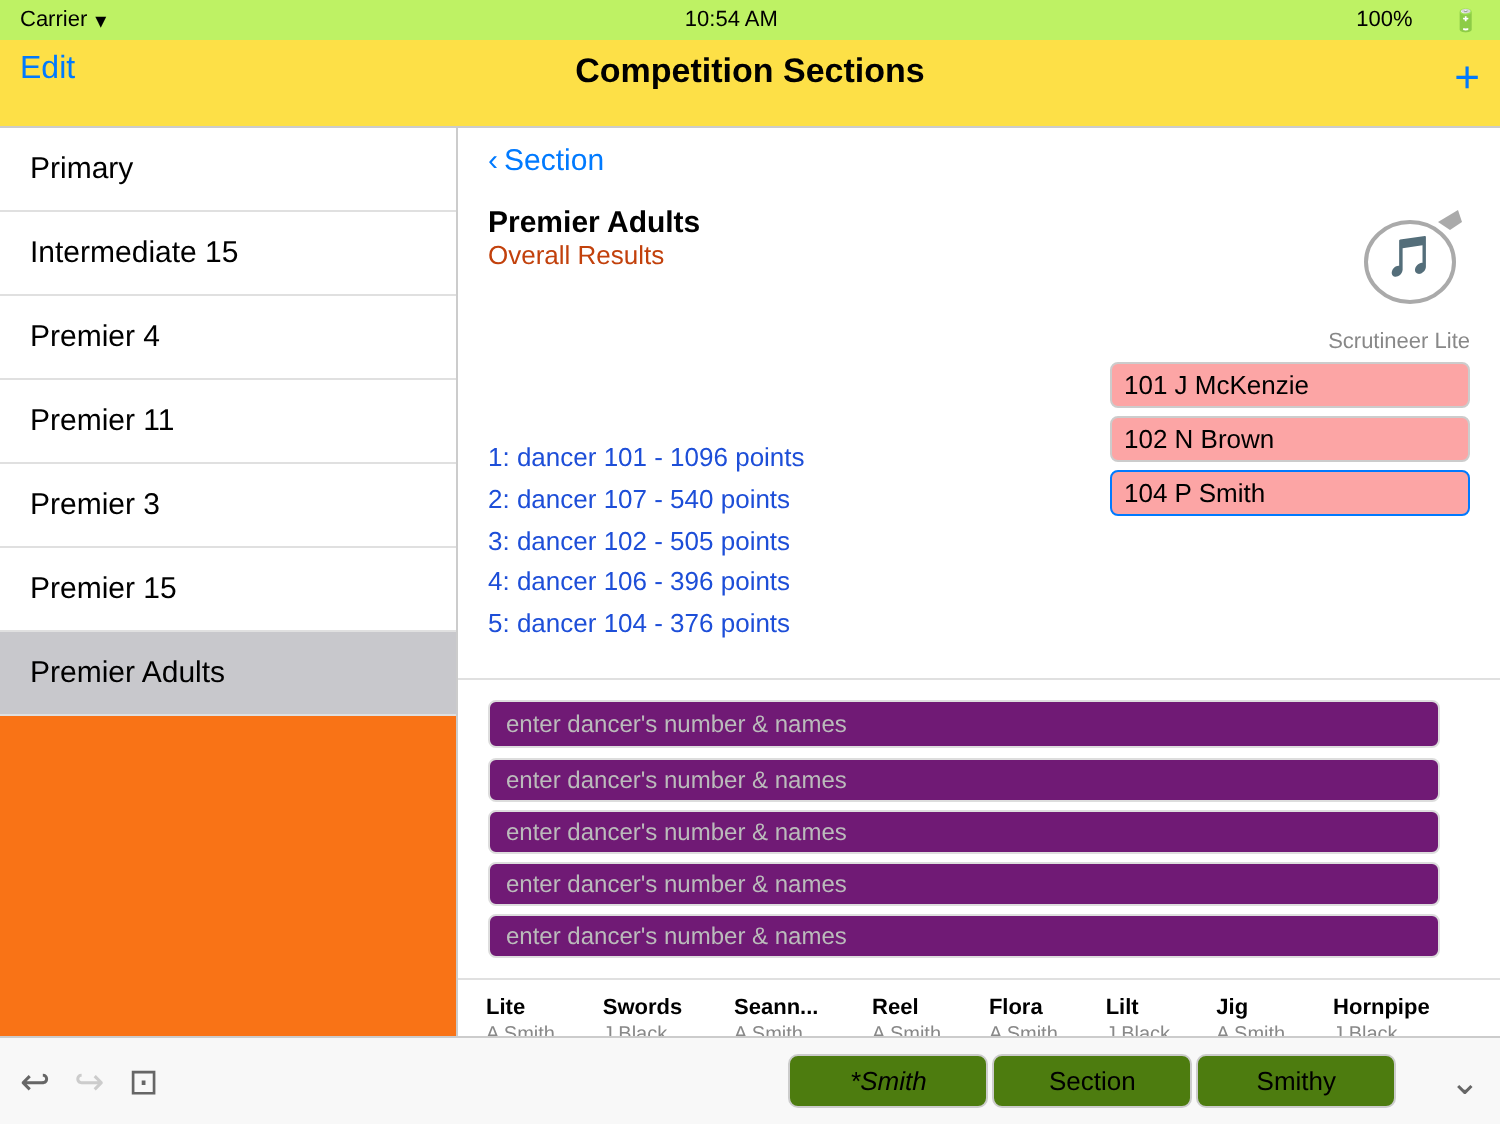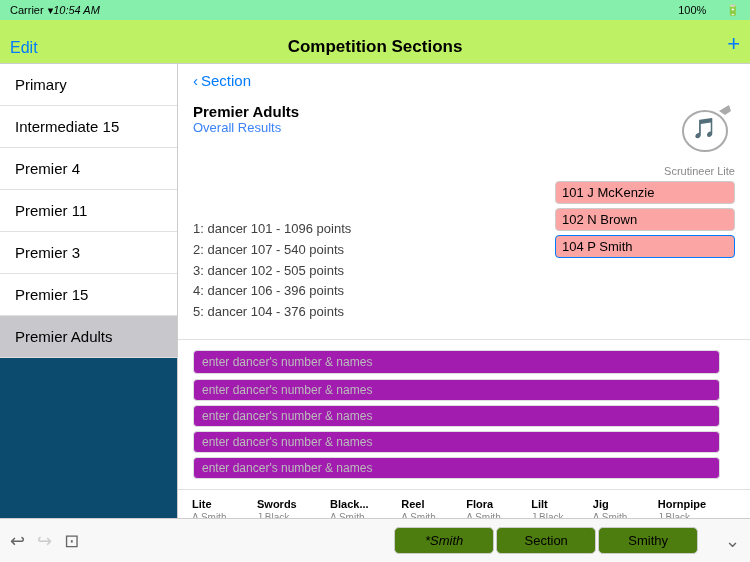--- a/index.html
+++ b/index.html
@@ -11,34 +11,34 @@
       height: 562px;
       overflow: hidden;
     }
 
     
     .status-bar {
       display: flex;
       justify-content: space-between;
       align-items: center;
       padding: 2px 10px;
-      background: #86efac;
+      background: #bef264;
       font-size: 11px;
       font-weight: 500;
       height: 20px;
     }
-    .status-bar .time { flex: 1; text-align: left; font-style: italic; }
+    .status-bar .time { flex: 1; text-align: center; }
     .status-bar .left { display: flex; gap: 4px; align-items: center; font-size: 11px; }
     .status-bar .right { display: flex; gap: 20px; align-items: center; font-size: 11px; }
 
     
     .nav-bar {
       display: flex;
-      align-items: flex-end;
-      background: #bef264;
+      align-items: flex-start;
+      background: #fde047;
       border-bottom: 1px solid #ccc;
       padding: 6px 10px;
       height: 44px;
     }
     .nav-bar .edit-btn {
       color: #007aff;
       font-size: 16px;
       cursor: pointer;
       min-width: 50px;
     }
@@ -57,22 +57,22 @@
     }
 
     
     .main-layout {
       display: flex;
       height: calc(562px - 20px - 44px - 44px);
     }
 
     
     .sidebar {
-      width: 178px;
-      background: #0c4a6e;
+      width: 229px;
+      background: #f97316;
       border-right: 1px solid #ccc;
       overflow-y: auto;
     }
     .sidebar-item {
       padding: 12px 15px;
       border-bottom: 1px solid #e0e0e0;
       font-size: 15px;
       cursor: pointer;
       background: white;
     }
@@ -91,21 +91,21 @@
 
     .content-header {
       padding: 10px 15px 4px 15px;
     }
     .content-header .section-title {
       font-size: 15px;
       font-weight: 600;
     }
     .content-header .section-subtitle {
       font-size: 13px;
-      color: #3b82f6;
+      color: #c2410c;
     }
 
     
     .scrutineer-area {
       position: absolute;
       top: 10px;
       right: 15px;
       text-align: right;
     }
     .scrutineer-logo {
@@ -132,21 +132,21 @@
       background: #fca5a5;
     }
 
     
     .results-section {
       padding: 80px 15px 10px 15px;
     }
     .results-list {
       font-size: 13px;
       line-height: 1.6;
-      color: #404040;
+      color: #1d4ed8;
     }
 
     
     .divider {
       border: none;
       border-top: 1px solid #e0e0e0;
       margin: 6px 0;
     }
 
     
@@ -154,21 +154,21 @@
       margin: 10px 0 10px 15px;
     }
     .dancer-input-row {
       border: 1px solid #ddd;
       border-radius: 4px;
       padding: 3px 8px;
       margin-bottom: 4px;
       font-size: 12px;
       color: #bbb;
       width: calc(100% - 30px);
-      background: #a21caf;
+      background: #701a75;
     }
 
     
     .judges-table-wrap {
       padding: 0 10px;
     }
     .judges-table {
       width: 100%;
       border-collapse: collapse;
       font-size: 11px;
@@ -361,21 +361,21 @@
     </div>
 
     <hr class="divider">
 
     <div class="judges-table-wrap">
       <table class="judges-table">
         <thead>
           <tr>
             <th>Lite</th>
             <th>Swords</th>
-            <th>Black...</th>
+            <th>Seann...</th>
             <th>Reel</th>
             <th>Flora</th>
             <th>Lilt</th>
             <th>Jig</th>
             <th>Hornpipe</th>
           </tr>
           <tr>
             <td class="judge-name">A Smith</td>
             <td class="judge-name">J Black</td>
             <td class="judge-name">A Smith</td>

